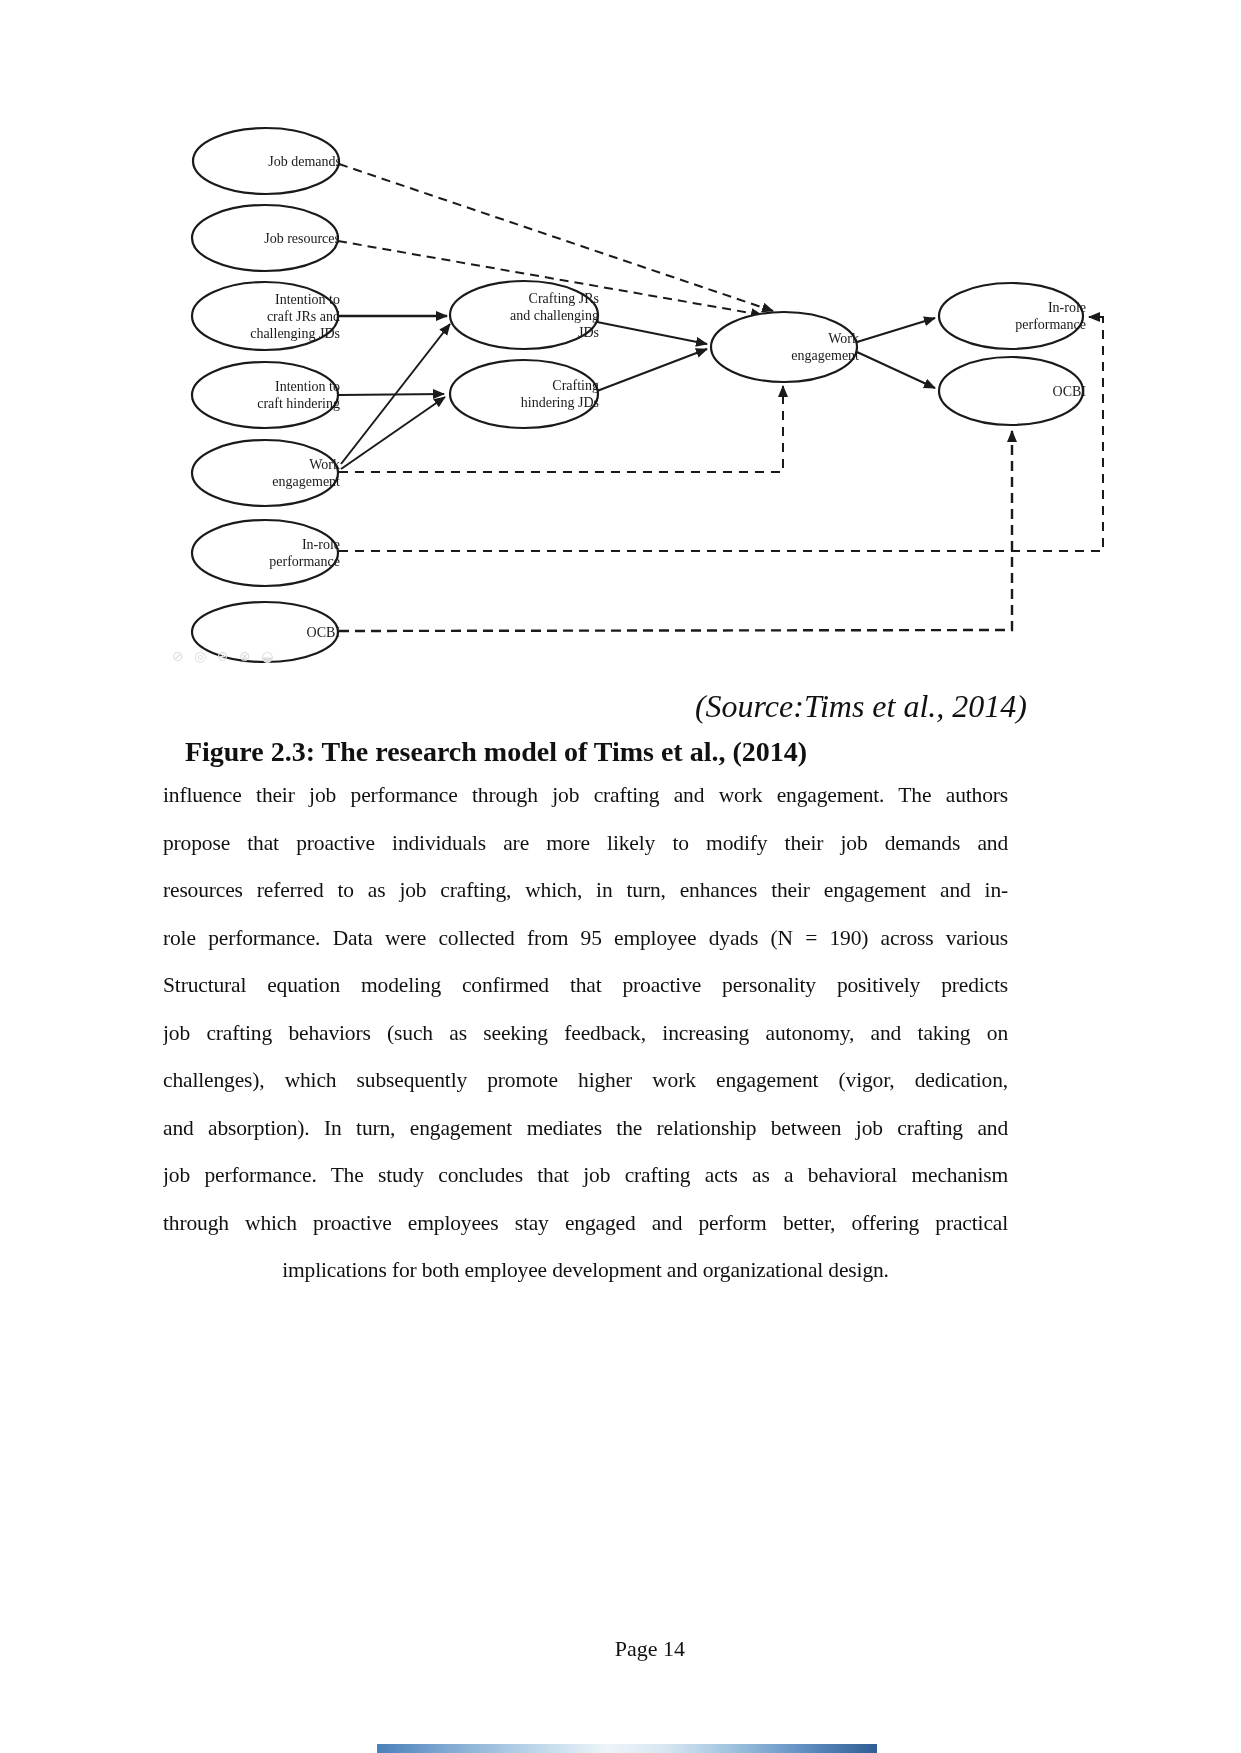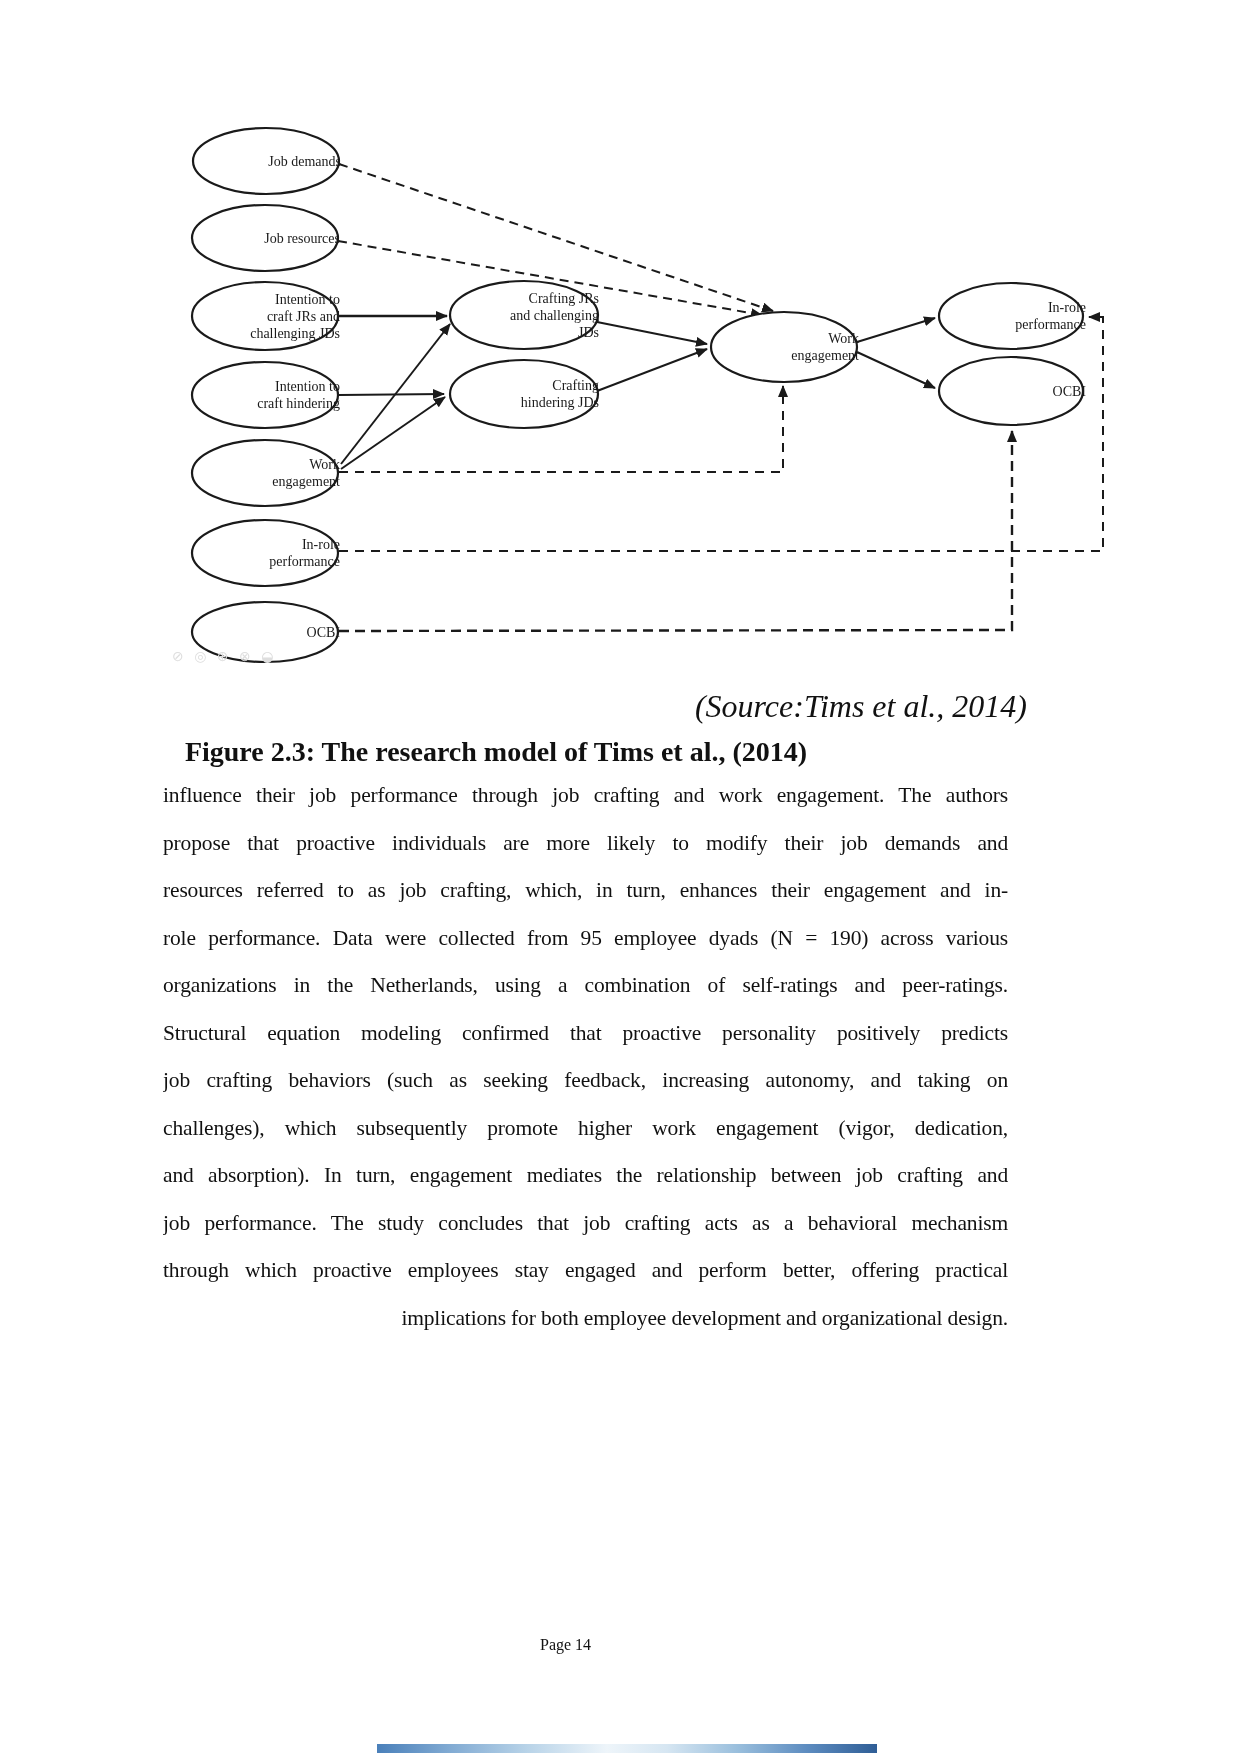--- a/index.html
+++ b/index.html
@@ -29,24 +29,24 @@
   }
   #body-paragraph{
     position:absolute;top:772px;left:163px;width:845px;
     font-size:21.5px;line-height:47.5px;letter-spacing:-0.15px;
   }
   .jline{
     text-align:justify;text-align-last:justify;height:47.5px;overflow:hidden;
     white-space:nowrap;
   }
   .indent{text-indent:56px;}
-  .lline{text-align:right;height:47.5px;}
+  .lline{text-align:center;height:47.5px;}
   #footer-pagenum{
-    position:absolute;top:1636px;left:540px;width:220px;text-align:left;
-    font-size:16px;
+    position:absolute;top:1636px;left:540px;width:220px;text-align:center;
+    font-size:22px;
   }
   #accent-bar{
     position:absolute;left:377px;top:1744px;width:500px;height:9px;
     background:linear-gradient(90deg,#4a80ba 0%,#7fa9d2 14%,#b8d3e8 30%,
       #eef5fa 46%,#d6e6f2 58%,#9abfdd 72%,#5d8cc0 86%,#2f5e96 100%);
   }
 </style>
 </head>
 <body>
 
@@ -121,21 +121,20 @@
 
   <div id="source-line">(Source:Tims et al., 2014)</div>
 
   <div id="caption">Figure 2.3: The research model of Tims et al., (2014)</div>
 
   <div id="body-paragraph">
     <div class="jline">influence their job performance through job crafting and work engagement. The authors</div>
     <div class="jline">propose that proactive individuals are more likely to modify their job demands and</div>
     <div class="jline">resources referred to as job crafting, which, in turn, enhances their engagement and in-</div>
     <div class="jline">role performance. Data were collected from 95 employee dyads (N = 190) across various</div>
-    <div class="jline">organizations in the Netherlands, using a combination of self-ratings and peer-ratings.</div>
     <div class="jline">Structural equation modeling confirmed that proactive personality positively predicts</div>
     <div class="jline">job crafting behaviors (such as seeking feedback, increasing autonomy, and taking on</div>
     <div class="jline">challenges), which subsequently promote higher work engagement (vigor, dedication,</div>
     <div class="jline">and absorption). In turn, engagement mediates the relationship between job crafting and</div>
     <div class="jline">job performance. The study concludes that job crafting acts as a behavioral mechanism</div>
     <div class="jline">through which proactive employees stay engaged and perform better, offering practical</div>
     <div class="lline">implications for both employee development and organizational design.</div>
   </div>
 
   <div id="footer-pagenum">Page 14</div>

